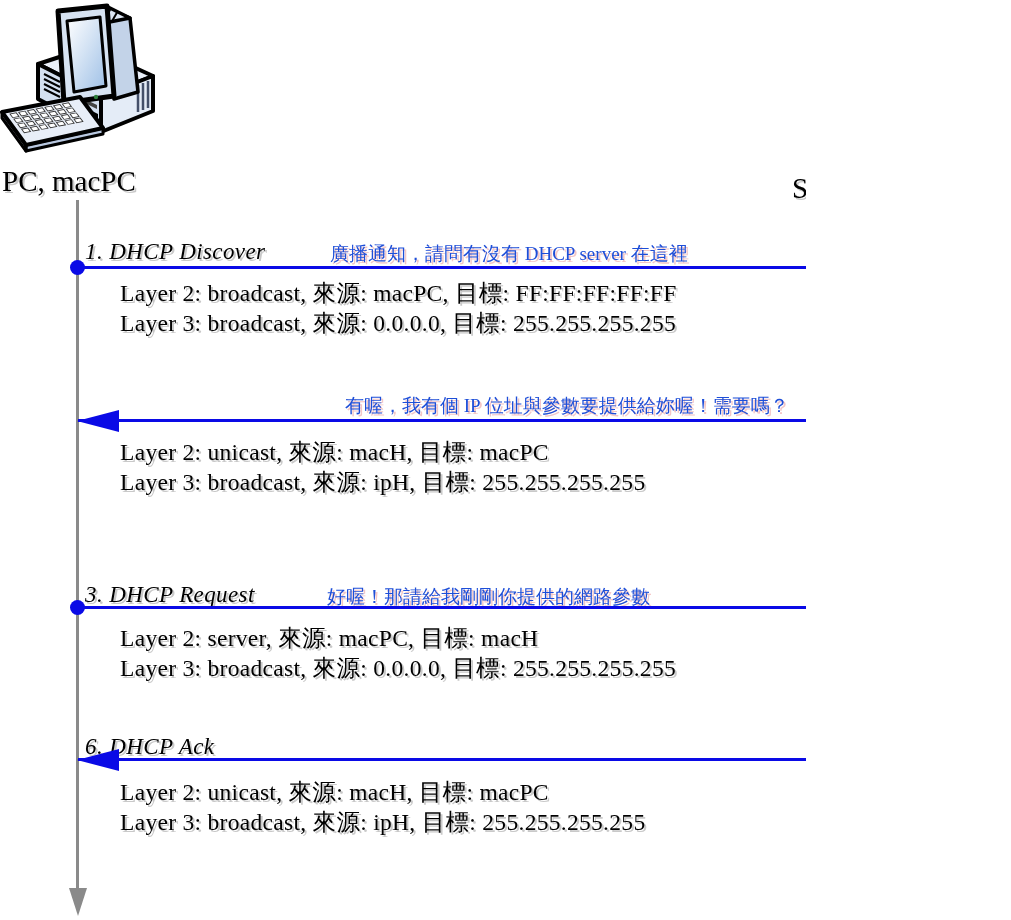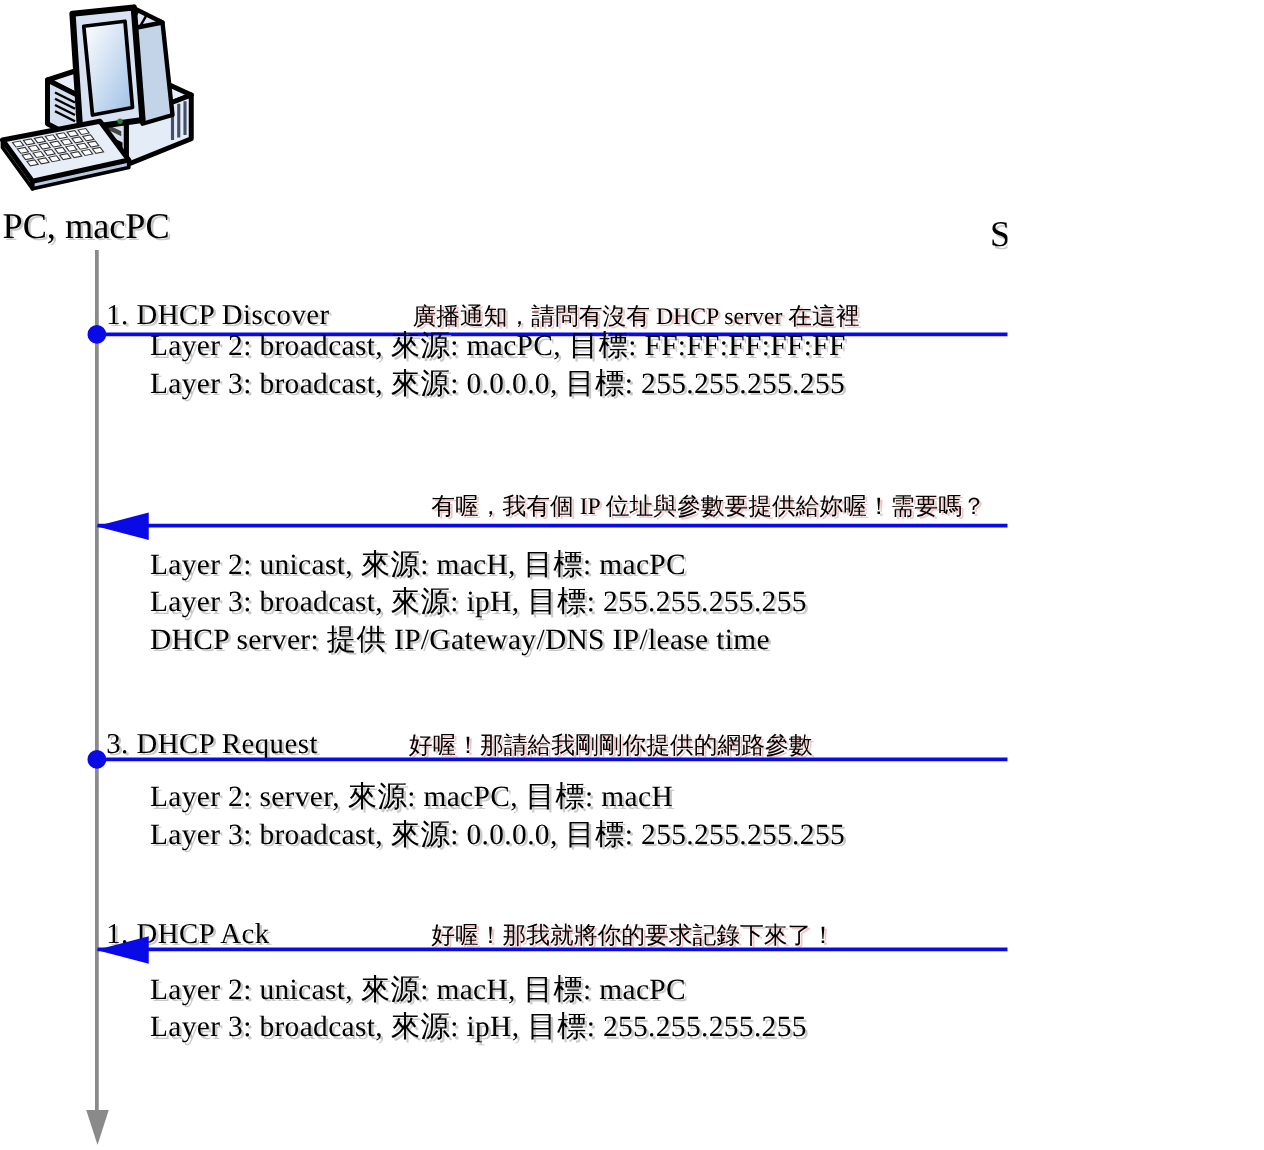--- a/index.html
+++ b/index.html
@@ -20,22 +20,22 @@
   .lifeline-left{left:76px;top:200px;height:688px;}
   .lifeline-right{left:868px;top:212px;height:676px;}
   .lifeline-arrowhead{position:absolute;width:0;height:0;top:888px;
     border-left:9px solid transparent;border-right:9px solid transparent;
     border-top:28px solid #8a8a8a;}
   .lifeline-arrowhead.left{left:69px;}
   .lifeline-arrowhead.right{left:861px;}
   
   .msg{position:absolute;left:78px;width:792px;}
   .msg-title{display:inline-block;font-size:23px;line-height:28px;padding-left:7px;
-    white-space:nowrap;letter-spacing:.4px;text-shadow:2px 2px 0 #c9c9c9;}
-  .msg-note{position:absolute;top:4px;font-size:19px;line-height:24px;color:#000000;
+    white-space:nowrap;letter-spacing:.4px;text-shadow:2px 2px 0 #c9c9c9;font-style:italic;}
+  .msg-note{position:absolute;top:4px;font-size:19px;line-height:24px;color:#1d4ed8;
     white-space:nowrap;text-shadow:2px 2px 0 #f3c6c6;}
   .arrow{position:absolute;left:0;right:0;height:22px;}
   .shaft{position:absolute;left:0;right:0;top:9px;height:3px;background:#0a0ae6;}
   .dot{position:absolute;top:3px;width:15px;height:15px;border-radius:50%;background:#0a0ae6;}
   .dir-right .dot{left:-8px;}
   .dir-left  .dot{right:-8px;}
   .head{position:absolute;top:0;width:0;height:0;
     border-top:11px solid transparent;border-bottom:11px solid transparent;}
   .dir-right .head{right:-1px;border-left:42px solid #0a0ae6;}
   .dir-left  .head{left:-1px;border-right:42px solid #0a0ae6;}
@@ -153,57 +153,55 @@
   <div class="lifeline-arrowhead right"></div>
 
   <div class="msg" style="top:238px">
     <span class="msg-title">1. DHCP Discover</span>
     <span class="msg-note" style="left:252px">廣播通知，請問有沒有 DHCP server 在這裡</span>
     <div class="arrow dir-right" style="top:19px">
       <span class="dot"></span>
       <span class="shaft"></span>
       <span class="head"></span>
     </div>
-    <div class="msg-details" style="top:24px">
+    <div class="msg-details" style="top:40px">
       <div>Layer 2: broadcast, 來源: macPC, 目標: FF:FF:FF:FF:FF</div>
       <div>Layer 3: broadcast, 來源: 0.0.0.0, 目標: 255.255.255.255</div>
     </div>
   </div>
 
   <div class="msg" style="top:390px">
     <span class="msg-note" style="left:267px">有喔，我有個 IP 位址與參數要提供給妳喔！需要嗎？</span>
     <div class="arrow dir-left" style="top:20px">
       <span class="dot"></span>
       <span class="shaft"></span>
       <span class="head"></span>
     </div>
     <div class="msg-details" style="top:47px">
       <div>Layer 2: unicast, 來源: macH, 目標: macPC</div>
       <div>Layer 3: broadcast, 來源: ipH, 目標: 255.255.255.255</div>
-      <div>DHCP server: 提供 IP/Gateway/DNS IP/lease time</div>
     </div>
   </div>
 
   <div class="msg" style="top:581px">
     <span class="msg-title">3. DHCP Request</span>
     <span class="msg-note" style="left:249px">好喔！那請給我剛剛你提供的網路參數</span>
     <div class="arrow dir-right" style="top:16px">
       <span class="dot"></span>
       <span class="shaft"></span>
       <span class="head"></span>
     </div>
     <div class="msg-details" style="top:42px">
       <div>Layer 2: server, 來源: macPC, 目標: macH</div>
       <div>Layer 3: broadcast, 來源: 0.0.0.0, 目標: 255.255.255.255</div>
     </div>
   </div>
 
   <div class="msg" style="top:733px">
-    <span class="msg-title">1. DHCP Ack</span>
-    <span class="msg-note" style="left:267px">好喔！那我就將你的要求記錄下來了！</span>
+    <span class="msg-title">6. DHCP Ack</span>
     <div class="arrow dir-left" style="top:16px">
       <span class="dot"></span>
       <span class="shaft"></span>
       <span class="head"></span>
     </div>
     <div class="msg-details" style="top:44px">
       <div>Layer 2: unicast, 來源: macH, 目標: macPC</div>
       <div>Layer 3: broadcast, 來源: ipH, 目標: 255.255.255.255</div>
     </div>
   </div>

